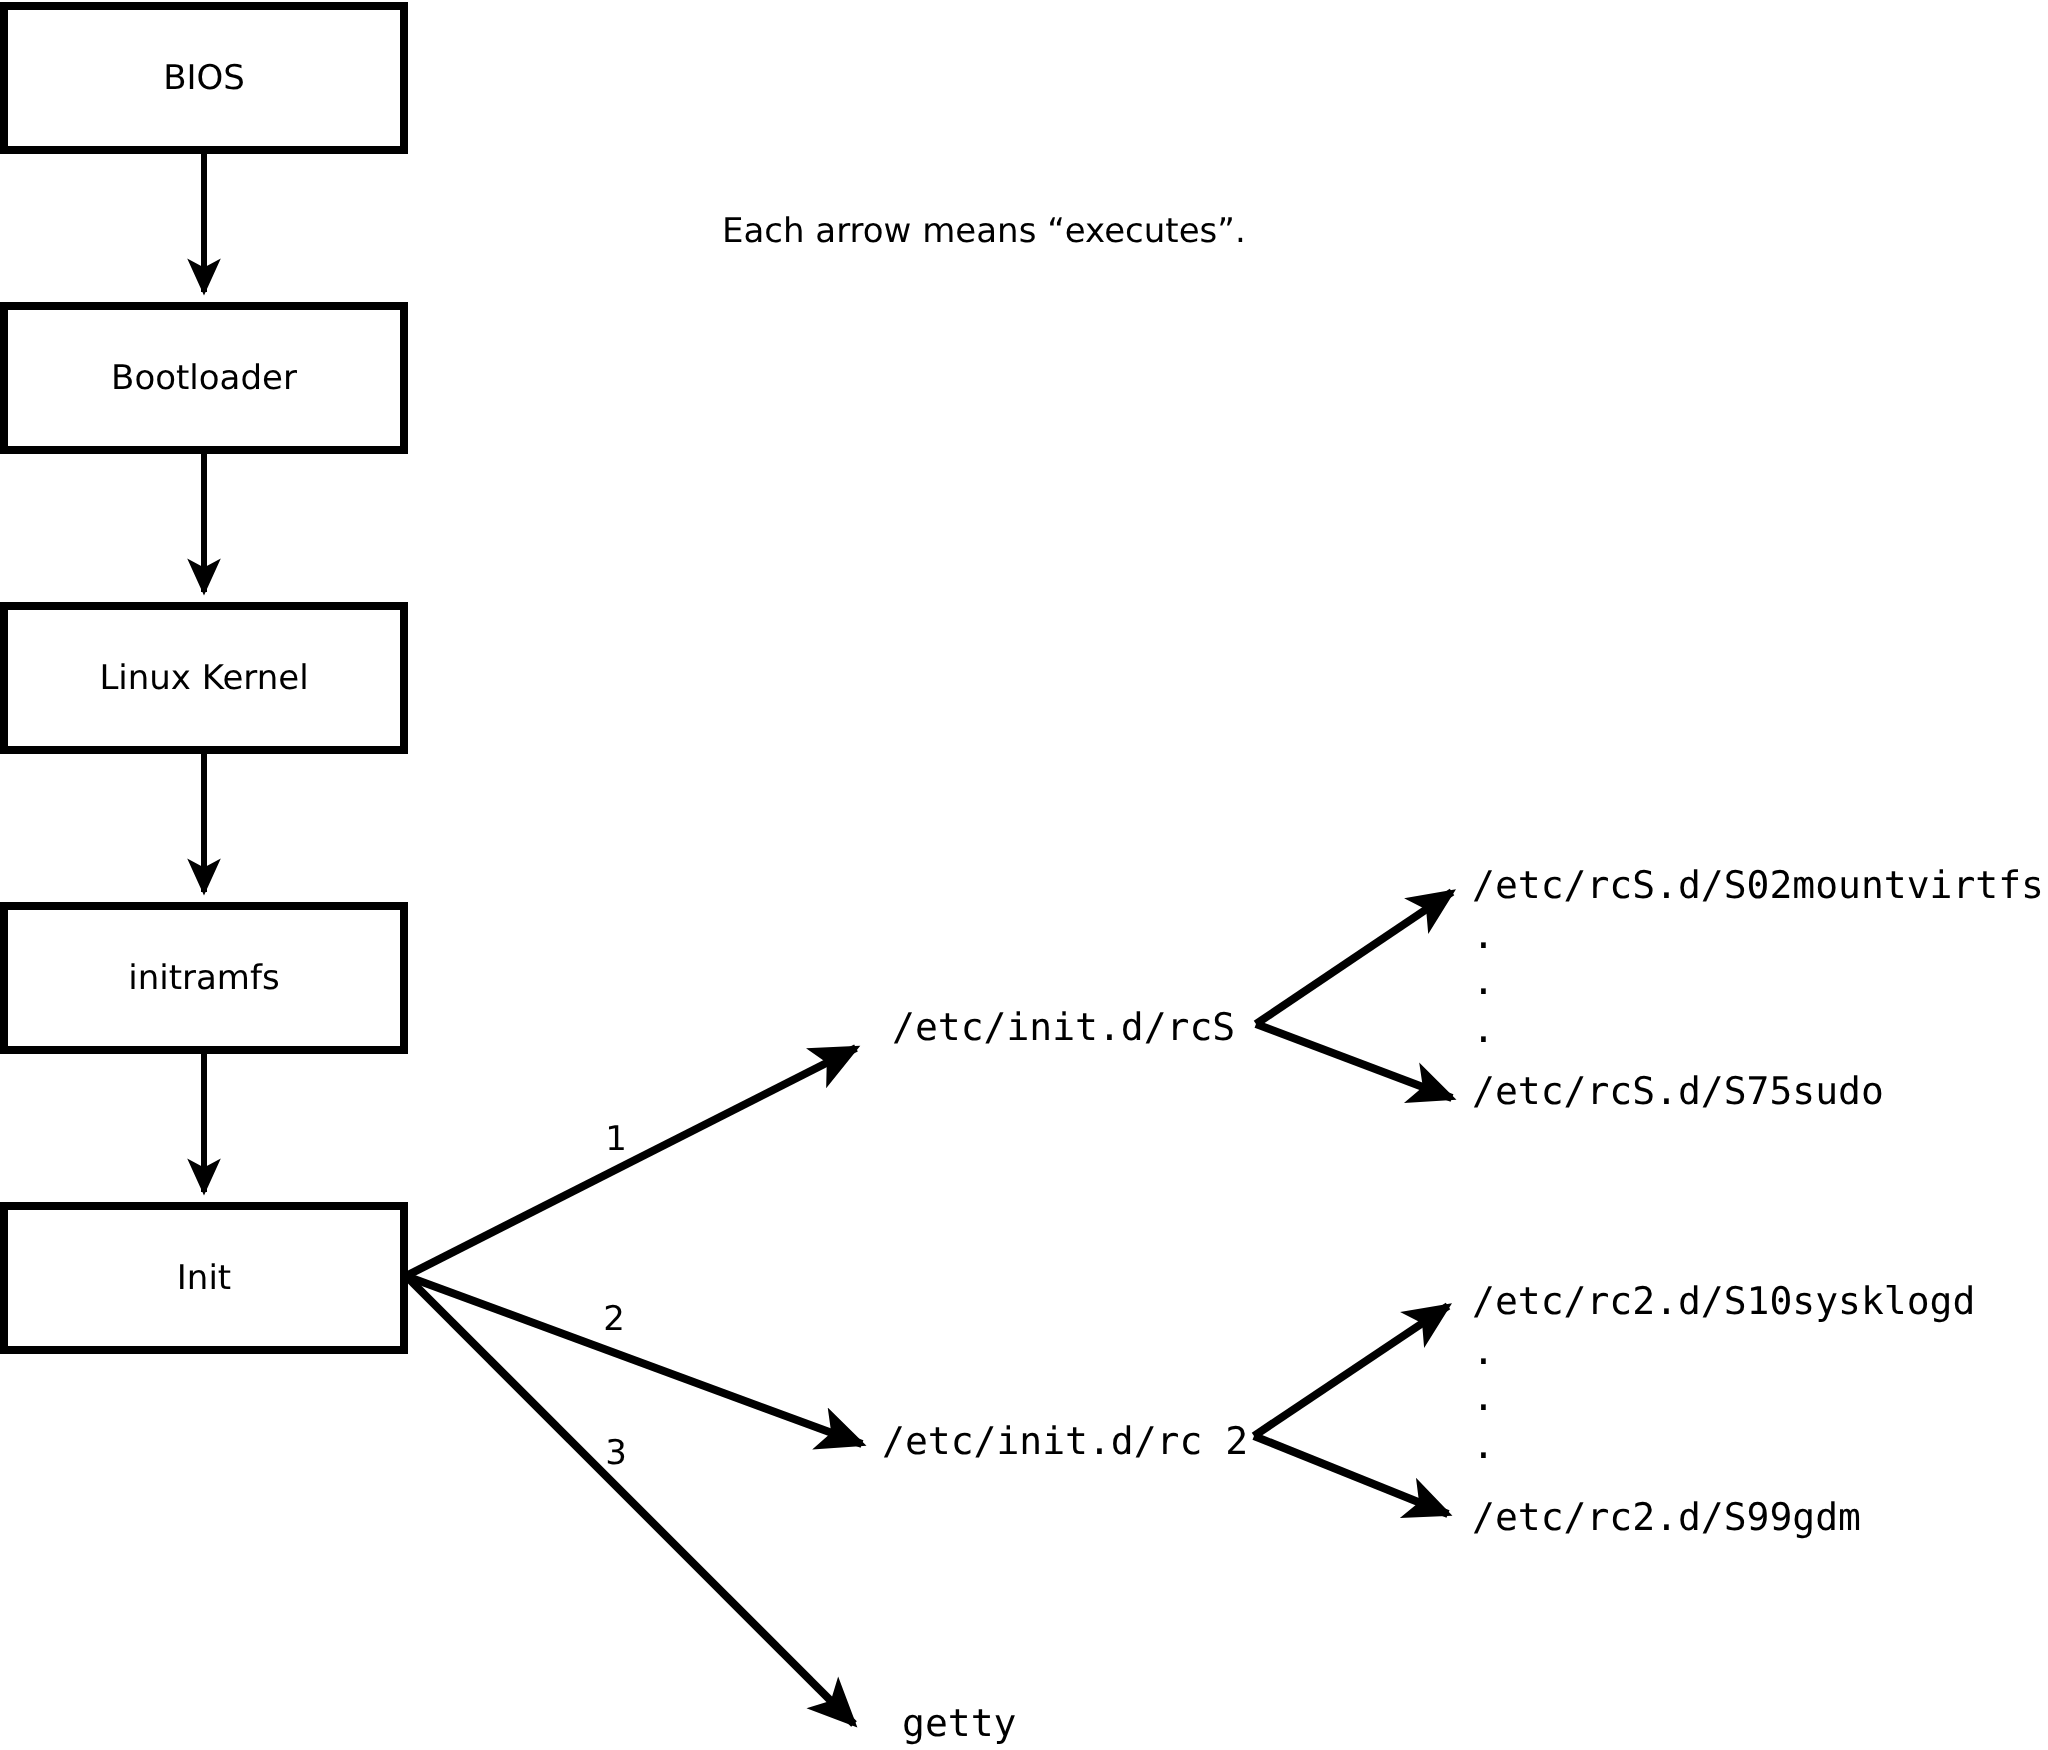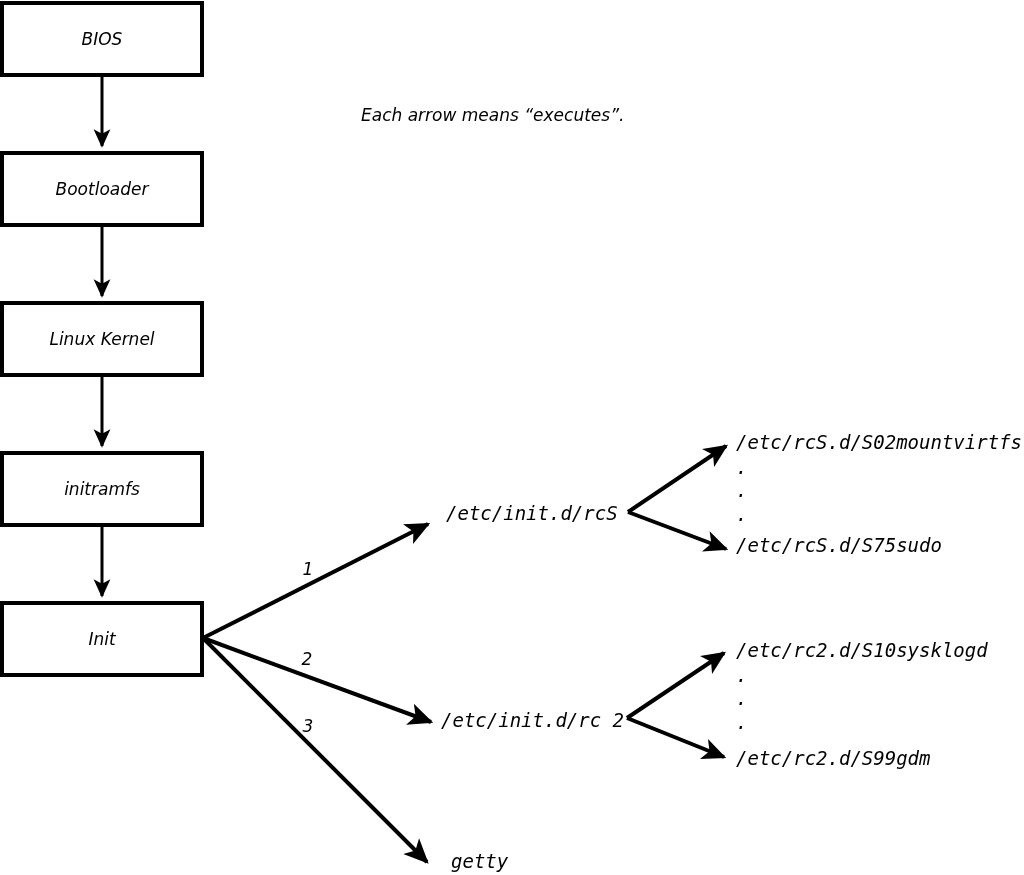--- a/index.html
+++ b/index.html
@@ -6,21 +6,20 @@
     margin: 0;
     padding: 0;
     background: #ffffff;
   }
   #canvas {
     position: relative;
     width: 1024px;
     height: 875px;
     background: #ffffff;
     overflow: hidden;
-    font-style: italic;
   }
   svg#diagram {
     position: absolute;
     left: 0;
     top: 0;
     width: 1024px;
     height: 875px;
     display: block;
   }
   .box-rect {

